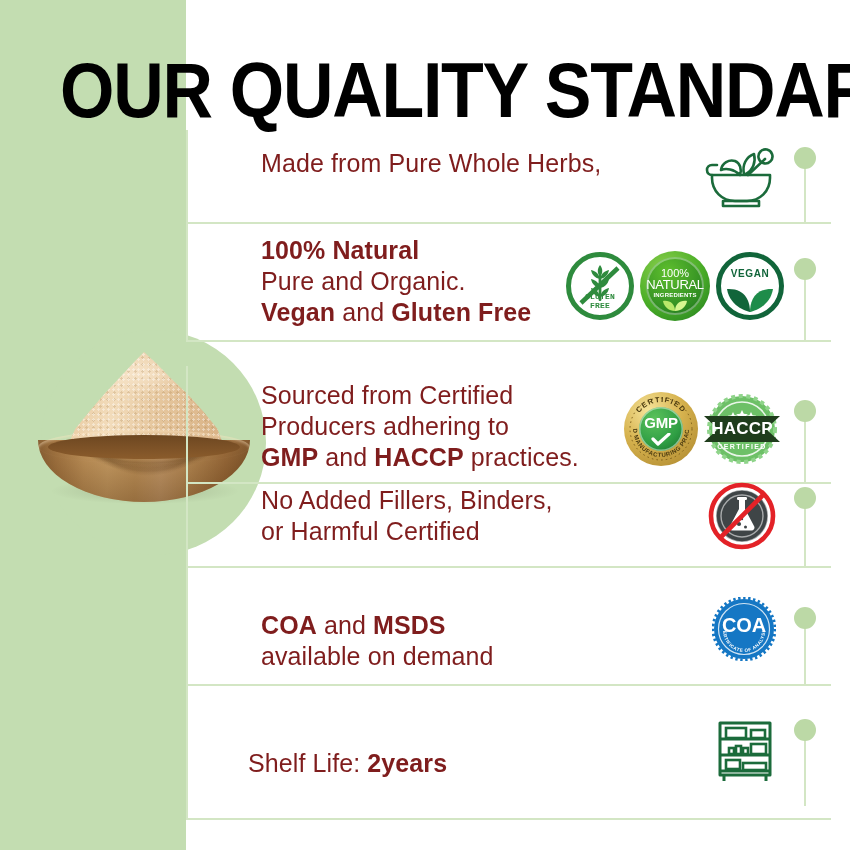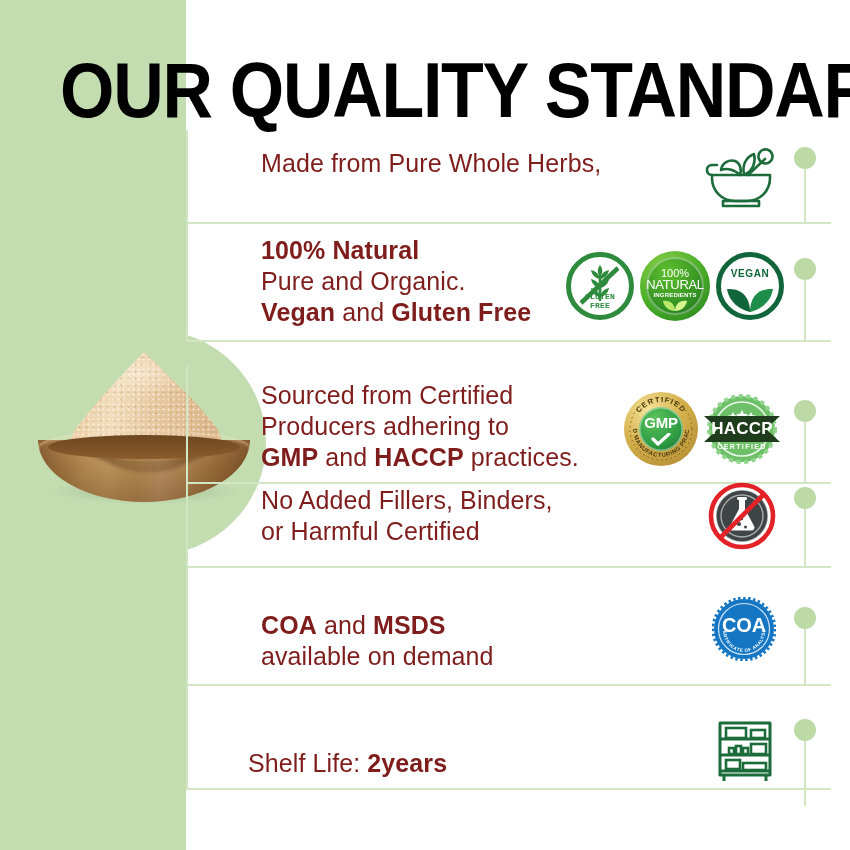--- a/index.html
+++ b/index.html
@@ -392,21 +392,21 @@
               </defs>
             <text font-size="4.6" font-weight="bold" fill="#ffffff" letter-spacing=".5" font-family="Liberation Sans, sans-serif">
               <textPath href="#coaArc" startOffset="50%" text-anchor="middle">CERTIFICATE OF ANALYSIS</textPath>
             </text>
           </svg>
           <div class="txt-c" style="top:17px;font-size:20px;font-weight:700;color:#ffffff;letter-spacing:-.2px;">COA</div>
         </div>
       </div>
     </div>
 
-    <div class="row" style="top:686px; height:104px;">
+    <div class="row" style="top:686px; height:134px;">
       <div class="row-vline"></div>
       <div class="row-rule"></div>
       <div class="connector-stalk" style="top:44px; height:76px;"></div>
       <div class="connector-dot" style="top:33px;"></div>
 
       <div class="row-text" style="top:62px;left:62px;">
         <div>
           <span>Shelf Life: </span><b>2years</b>
         </div>
       </div>

